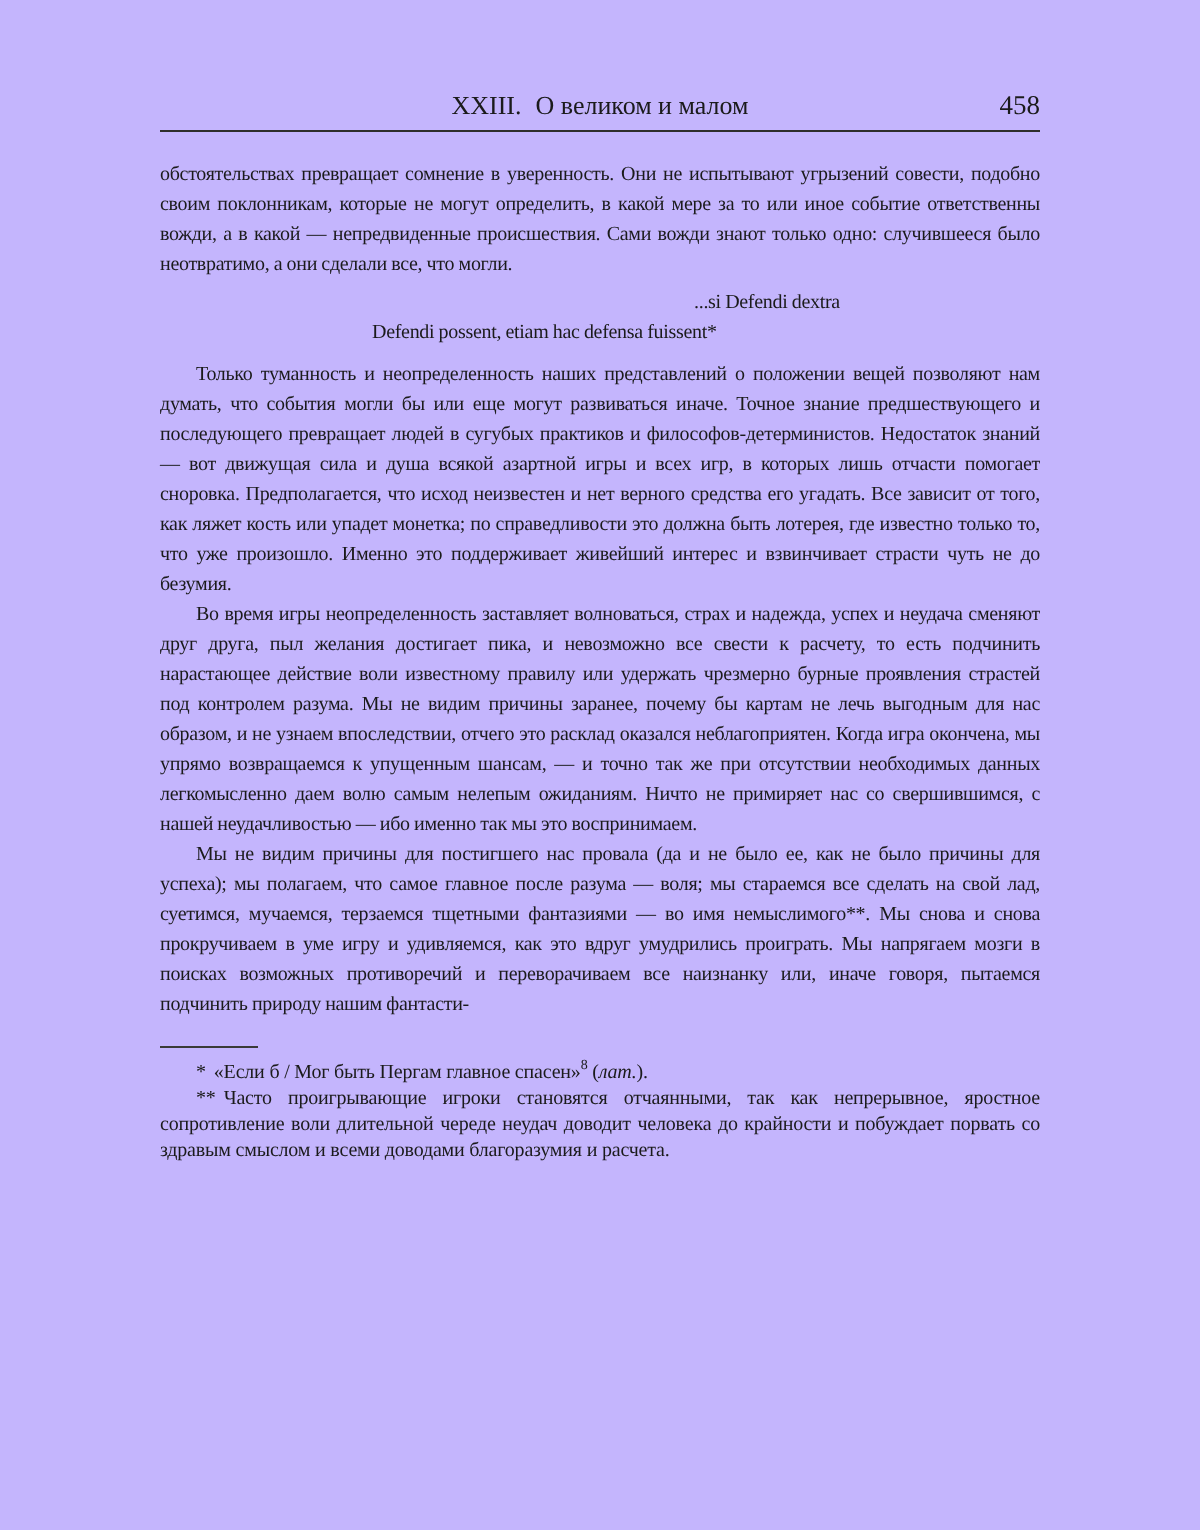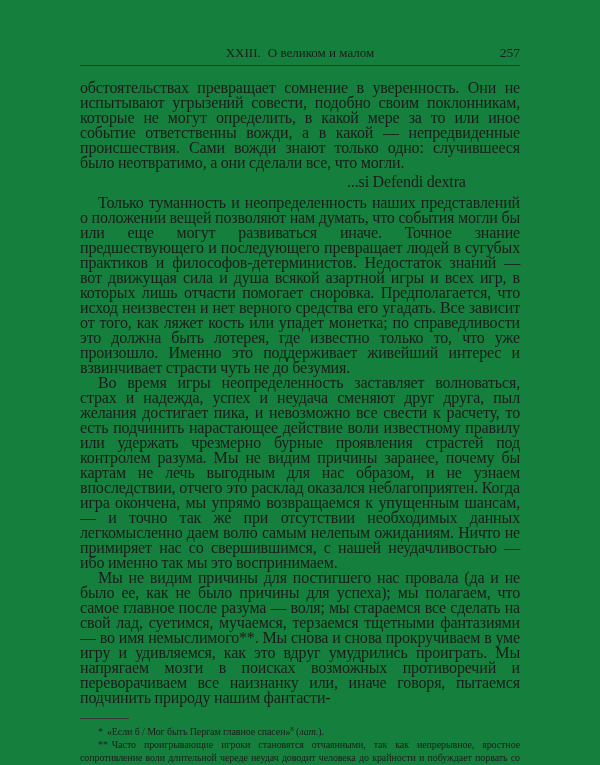--- a/index.html
+++ b/index.html
@@ -4,21 +4,21 @@
 <style>
   html, body { margin: 0; padding: 0; }
   body {
     width: 600px; height: 765px;
     background: #f4f4f2;
     font-family: "Liberation Serif", "DejaVu Serif", serif;
   }
   .page {
     position: relative;
     width: 600px; height: 765px;
-    background: #15803d;
+    background: #c4b5fd;
     color: #1b1b1b;
     box-sizing: border-box;
     padding: 45px 80px 0 80px;
     overflow: hidden;
   }
   
   .running-head {
     position: relative;
     height: 16px;
     font-size: 13px;
@@ -37,21 +37,21 @@
     font-size: 13.5px;
   }
   .head-rule {
     height: 0;
     border-bottom: 1.5px solid #2e2e2c;
     margin-top: 4px;
   }
   
   .body-text {
     margin-top: 14px;
-    font-size: 16px;
+    font-size: 10px;
     line-height: 15px;
     letter-spacing: -0.15px;
     word-spacing: -0.2px;
     text-align: justify;
   }
   .body-text p { margin: 0; }
   .body-text p.indent { text-indent: 18px; }
   .verse {
     margin: 4px 0 6px 0;
     text-align: left;
@@ -78,30 +78,31 @@
 </style>
 </head>
 <body>
 
 <div class="page">
 
   <header class="running-head">
     <div class="head-center">
       <span>XXIII.</span><span class="head-title">О великом и малом</span>
     </div>
-    <span class="page-num">257</span>
+    <span class="page-num">458</span>
   </header>
 
   <div class="head-rule"></div>
 
   <main class="body-text">
     <p class="noindent">обстоятельствах превращает сомнение в уверенность. Они не испытывают угрызений совести, подобно своим поклонникам, которые не могут определить, в какой мере за то или иное событие ответственны вожди, а в какой — непредвиденные происшествия. Сами вожди знают только одно: случившееся было неотвратимо, а они сделали все, что могли.</p>
 
     <div class="verse">
       <div class="v1">...si Defendi dextra</div>
+      <div class="v2">Defendi possent, etiam hac defensa fuissent*</div>
     </div>
 
     <p class="indent">Только туманность и неопределенность наших представлений о положении вещей позволяют нам думать, что события могли бы или еще могут развиваться иначе. Точное знание предшествующего и последующего превращает людей в сугубых практиков и философов-детерминистов. Недостаток знаний — вот движущая сила и душа всякой азартной игры и всех игр, в которых лишь отчасти помогает сноровка. Предполагается, что исход неизвестен и нет верного средства его угадать. Все зависит от того, как ляжет кость или упадет монетка; по справедливости это должна быть лотерея, где известно только то, что уже произошло. Именно это поддерживает живейший интерес и взвинчивает страсти чуть не до безумия.</p>
     <p class="indent">Во время игры неопределенность заставляет волноваться, страх и надежда, успех и неудача сменяют друг друга, пыл желания достигает пика, и невозможно все свести к расчету, то есть подчинить нарастающее действие воли известному правилу или удержать чрезмерно бурные проявления страстей под контролем разума. Мы не видим причины заранее, почему бы картам не лечь выгодным для нас образом, и не узнаем впоследствии, отчего это расклад оказался неблагоприятен. Когда игра окончена, мы упрямо возвращаемся к упущенным шансам, — и точно так же при отсутствии необходимых данных легкомысленно даем волю самым нелепым ожиданиям. Ничто не примиряет нас со свершившимся, с нашей неудачливостью — ибо именно так мы это воспринимаем.</p>
     <p class="indent">Мы не видим причины для постигшего нас провала (да и не было ее, как не было причины для успеха); мы полагаем, что самое главное после разума — воля; мы стараемся все сделать на свой лад, суетимся, мучаемся, терзаемся тщетными фантазиями — во имя немыслимого**. Мы снова и снова прокручиваем в уме игру и удивляемся, как это вдруг умудрились проиграть. Мы напрягаем мозги в поисках возможных противоречий и переворачиваем все наизнанку или, иначе говоря, пытаемся подчинить природу нашим фантасти-</p>
   </main>
 
   <footer class="footnotes">
     <div class="fn-rule"></div>
 

